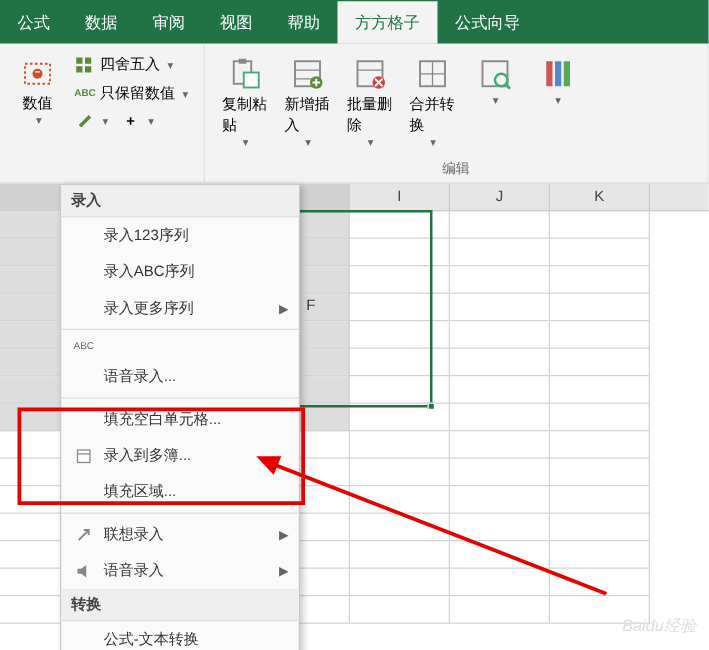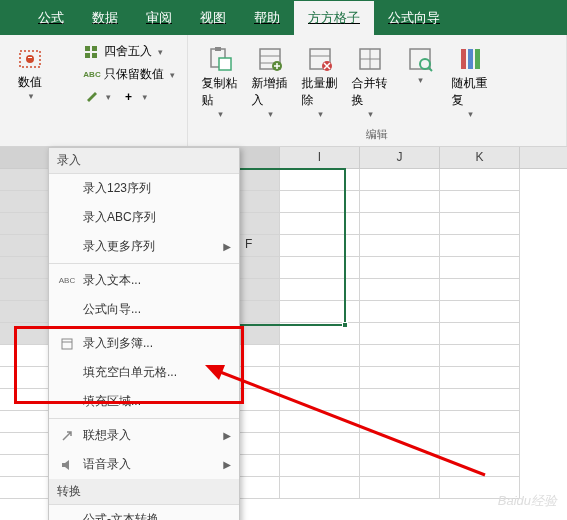--- a/index.html
+++ b/index.html
@@ -1,28 +1,28 @@
 <!DOCTYPE html>
 <html><head>
   <meta charset="utf-8">
   <style>
     * { margin: 0; padding: 0; box-sizing: border-box; font-family: "Microsoft YaHei", Arial, sans-serif; }
     body { background: #fff; width: 567px; height: 520px; overflow: hidden; position: relative; }
     
-    .tab-bar { background: #217346; height: 35px; display: flex; align-items: center; padding-left: 24px; text-decoration: underline; }
+    .tab-bar { background: #217346; height: 35px; display: flex; align-items: center; padding-left: 0; }
     .tab { color: #fff; padding: 8px 14px; font-size: 13px; cursor: pointer; }
     .tab.active { background: #f3f3f3; color: #217346; }
     
     .ribbon { background: #f3f3f3; height: 112px; border-bottom: 1px solid #d4d4d4; display: flex; }
     .ribbon-group { padding: 6px 8px; border-right: 1px solid #e0e0e0; display: flex; flex-direction: column; }
     
     .group1 { display: flex; gap: 4px; }
     .big-btn { display: flex; flex-direction: column; align-items: center; justify-content: center; padding: 4px 8px; font-size: 12px; cursor: pointer; width: 44px; }
     .big-btn .ico { width: 24px; height: 24px; display: flex; align-items: center; justify-content: center; margin-bottom: 2px; }
-    .small-btns { display: flex; flex-direction: column; gap: 2px; margin-left: 24px; }
+    .small-btns { display: flex; flex-direction: column; gap: 2px; }
     .small-btn { display: flex; align-items: center; gap: 4px; font-size: 12px; padding: 2px 4px; cursor: pointer; }
     .small-ico { width: 16px; height: 16px; display: flex; align-items: center; justify-content: center; }
     .dd { font-size: 9px; color: #666; margin-left: 2px; }
     
     .group2 { display: flex; gap: 2px; }
     .mid-btn { display: flex; flex-direction: column; align-items: center; padding: 4px 6px; font-size: 12px; width: 48px; cursor: pointer; }
     .mid-btn .ico { width: 28px; height: 28px; display: flex; align-items: center; justify-content: center; margin-bottom: 2px; }
     .group-label { text-align: center; font-size: 11px; color: #666; margin-top: 4px; }
     
     .spreadsheet { position: relative; }
@@ -30,21 +30,21 @@
     .col-header { border-right: 1px solid #ccc; text-align: center; font-size: 12px; padding: 3px 0; color: #444; }
     .col-header.sel { background: #d2d2d2; }
     .grid { position: relative; }
     .row { display: flex; height: 22px; }
     .cell { border-right: 1px solid #d4d4d4; border-bottom: 1px solid #d4d4d4; font-size: 12px; padding: 2px 4px; color: #333; }
     .cell.sel { background: #ddd; }
     .selection-border { position: absolute; border: 2px solid #217346; pointer-events: none; }
     .sel-handle { position: absolute; width: 6px; height: 6px; background: #217346; border: 1px solid #fff; }
     
     .context-menu { position: absolute; left: 48px; top: 147px; width: 192px; background: #fafafa; border: 1px solid #c8c8c8; box-shadow: 2px 2px 6px rgba(0,0,0,0.25); font-size: 12px; }
-    .menu-header { background: #eee; color: #444; padding: 4px 8px; font-weight: normal; border-bottom: 1px solid #ddd; }
+    .menu-header { background: #eee; color: #444; padding: 4px 8px; font-weight: bold; border-bottom: 1px solid #ddd; }
     .menu-item { display: flex; align-items: center; padding: 6px 8px; cursor: pointer; position: relative; }
     .menu-icon { width: 20px; display: flex; justify-content: center; color: #666; font-size: 11px; }
     .menu-text { flex: 1; padding-left: 6px; color: #333; }
     .menu-arrow { color: #666; font-size: 10px; }
     .menu-sep { height: 1px; background: #ddd; margin: 2px 0; }
     
     .red-box { position: absolute; border: 3px solid #e60000; pointer-events: none; }
     .red-arrow { position: absolute; pointer-events: none; }
     
     .watermark { position: absolute; right: 10px; bottom: 10px; color: #ddd; font-size: 13px; font-style: italic; }
@@ -168,21 +168,20 @@
         <span class="dd">▾</span>
       </div>
       <div class="mid-btn">
         <span class="ico">
             <svg width="26" height="26">
               <rect x="4" y="3" width="5" height="20" fill="#c55"></rect>
               <rect x="11" y="3" width="5" height="20" fill="#58c"></rect>
               <rect x="18" y="3" width="5" height="20" fill="#5a5"></rect>
             </svg>
           </span>
-        <span>随机重复</span>
         <span class="dd">▾</span>
       </div>
     </div>
     <div class="group-label">编辑</div>
   </div>
 </div>
 
 <div class="spreadsheet">
   <div class="col-headers">
     <div class="col-header sel" style="width:280px; text-align:right; padding-right:40px;">H</div>
@@ -298,42 +297,41 @@
     <span class="menu-text">录入ABC序列</span>
   </div>
   <div class="menu-item">
     <span class="menu-icon"></span>
     <span class="menu-text">录入更多序列</span>
     <span class="menu-arrow">▶</span>
   </div>
   <div class="menu-sep"></div>
   <div class="menu-item">
     <span class="menu-icon" style="font-size:8px;">ABC</span>
-    <span class="menu-text">录入文本...</span>
-  </div>
-  <div class="menu-item">
-    <span class="menu-icon"></span>
-    <span class="menu-text">公式向导...</span>
+  </div>
+  <div class="menu-item">
+    <span class="menu-icon"></span>
+    <span class="menu-text">语音录入...</span>
   </div>
   <div class="menu-sep"></div>
+  <div class="menu-item">
+    <span class="menu-icon"></span>
+    <span class="menu-text">填充空白单元格...</span>
+  </div>
   <div class="menu-item">
     <span class="menu-icon">
         <svg width="14" height="14">
           <rect x="2" y="2" width="10" height="10" fill="none" stroke="#888"></rect>
           <line x1="2" y1="5" x2="12" y2="5" stroke="#888"></line>
         </svg>
       </span>
     <span class="menu-text">录入到多簿...</span>
   </div>
   <div class="menu-item">
     <span class="menu-icon"></span>
-    <span class="menu-text">填充空白单元格...</span>
-  </div>
-  <div class="menu-item">
-    <span class="menu-icon"></span>
     <span class="menu-text">填充区域...</span>
   </div>
   <div class="menu-sep"></div>
   <div class="menu-item">
     <span class="menu-icon">
         <svg width="14" height="14">
           <path d="M3 11 L11 3 M7 3 L11 3 L11 7" fill="none" stroke="#888" stroke-width="1.5"></path>
         </svg>
       </span>
     <span class="menu-text">联想录入</span>

